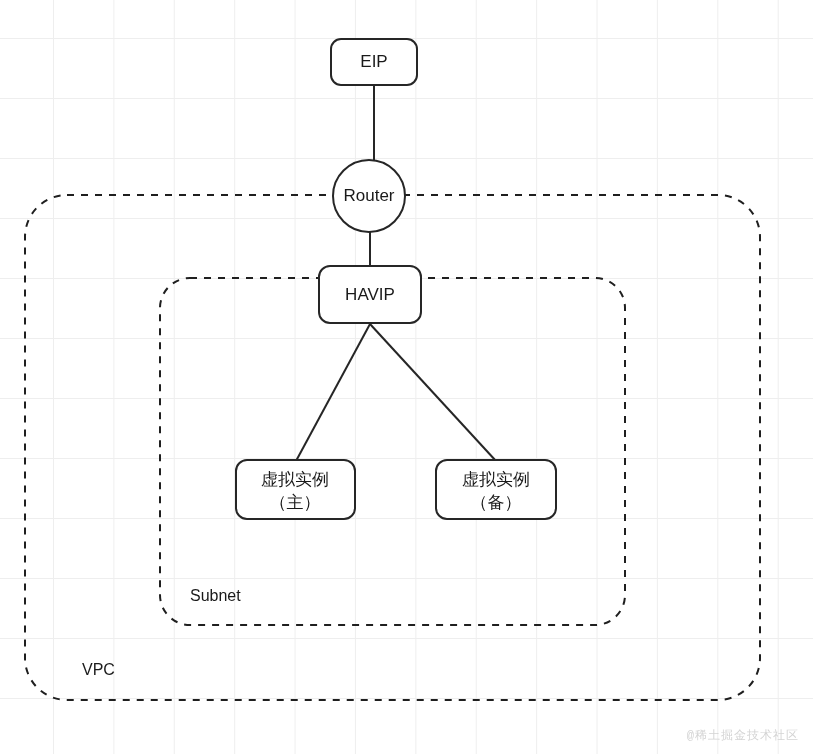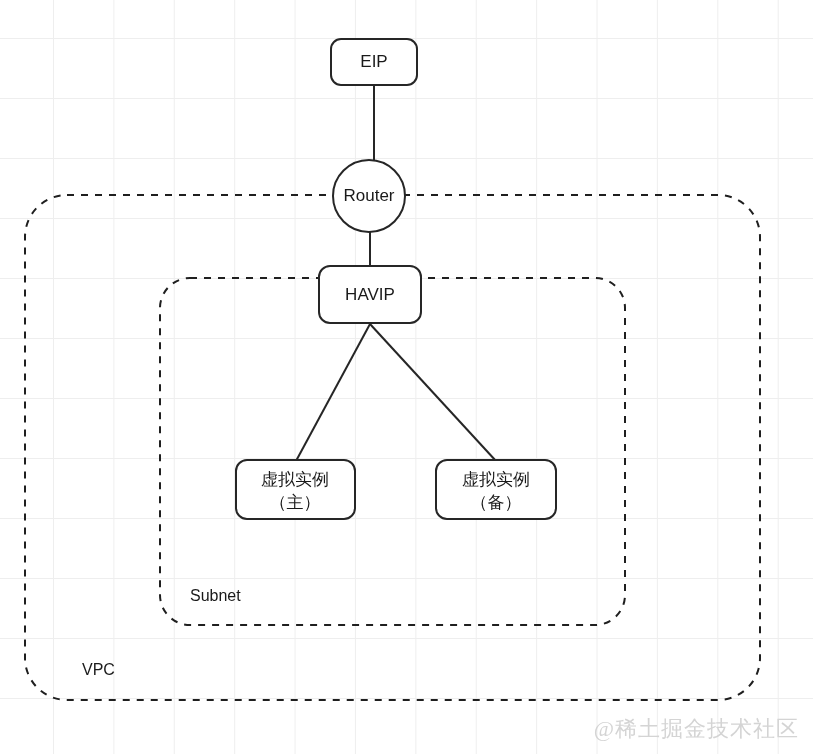--- a/index.html
+++ b/index.html
@@ -61,22 +61,22 @@
     fill: none;
     stroke: #1f1f1f;
     stroke-width: 2;
     stroke-dasharray: 7 7;
     stroke-linecap: butt;
   }
   .watermark {
     position: absolute;
     right: 14px;
     bottom: 10px;
-    font-family: Liberation Serif, serif;
-    font-size: 22px;
+    font-family: Liberation Mono, monospace;
+    font-size: 12px;
     color: #d4d4d4;
     letter-spacing: 1px;
     white-space: nowrap;
     user-select: none;
   }
 </style>
 </head>
 <body>
 
 <div id="canvas">

